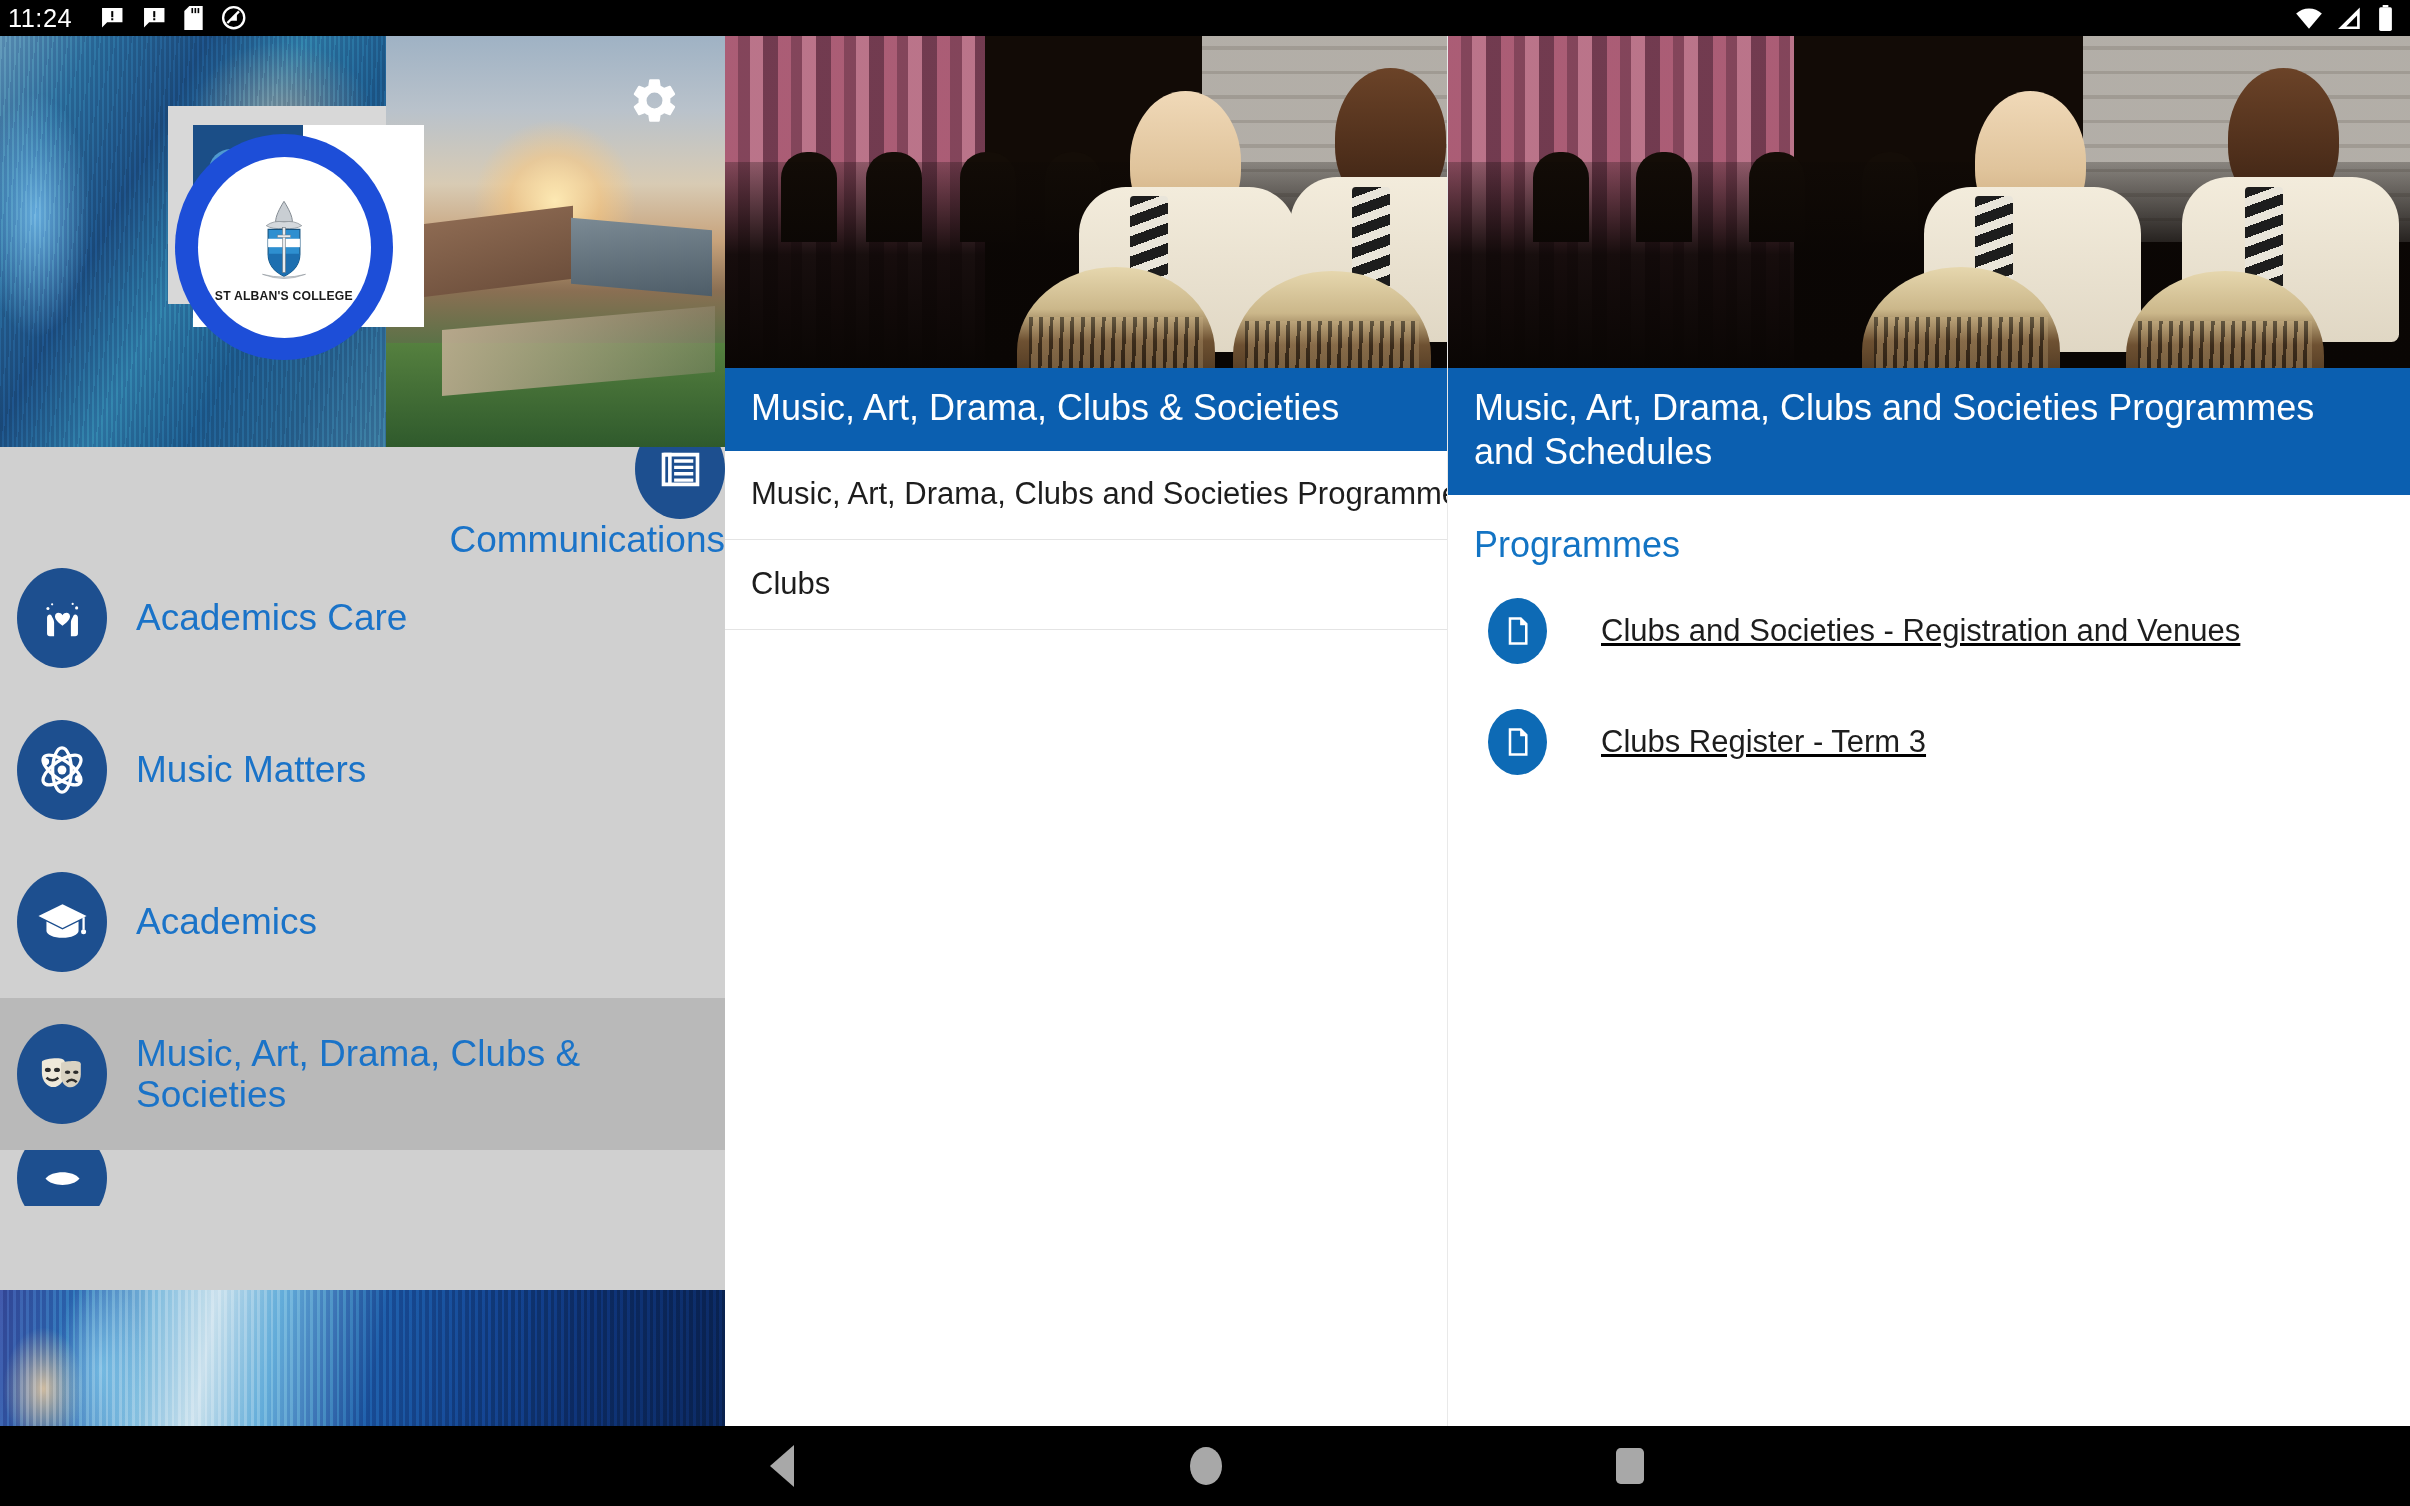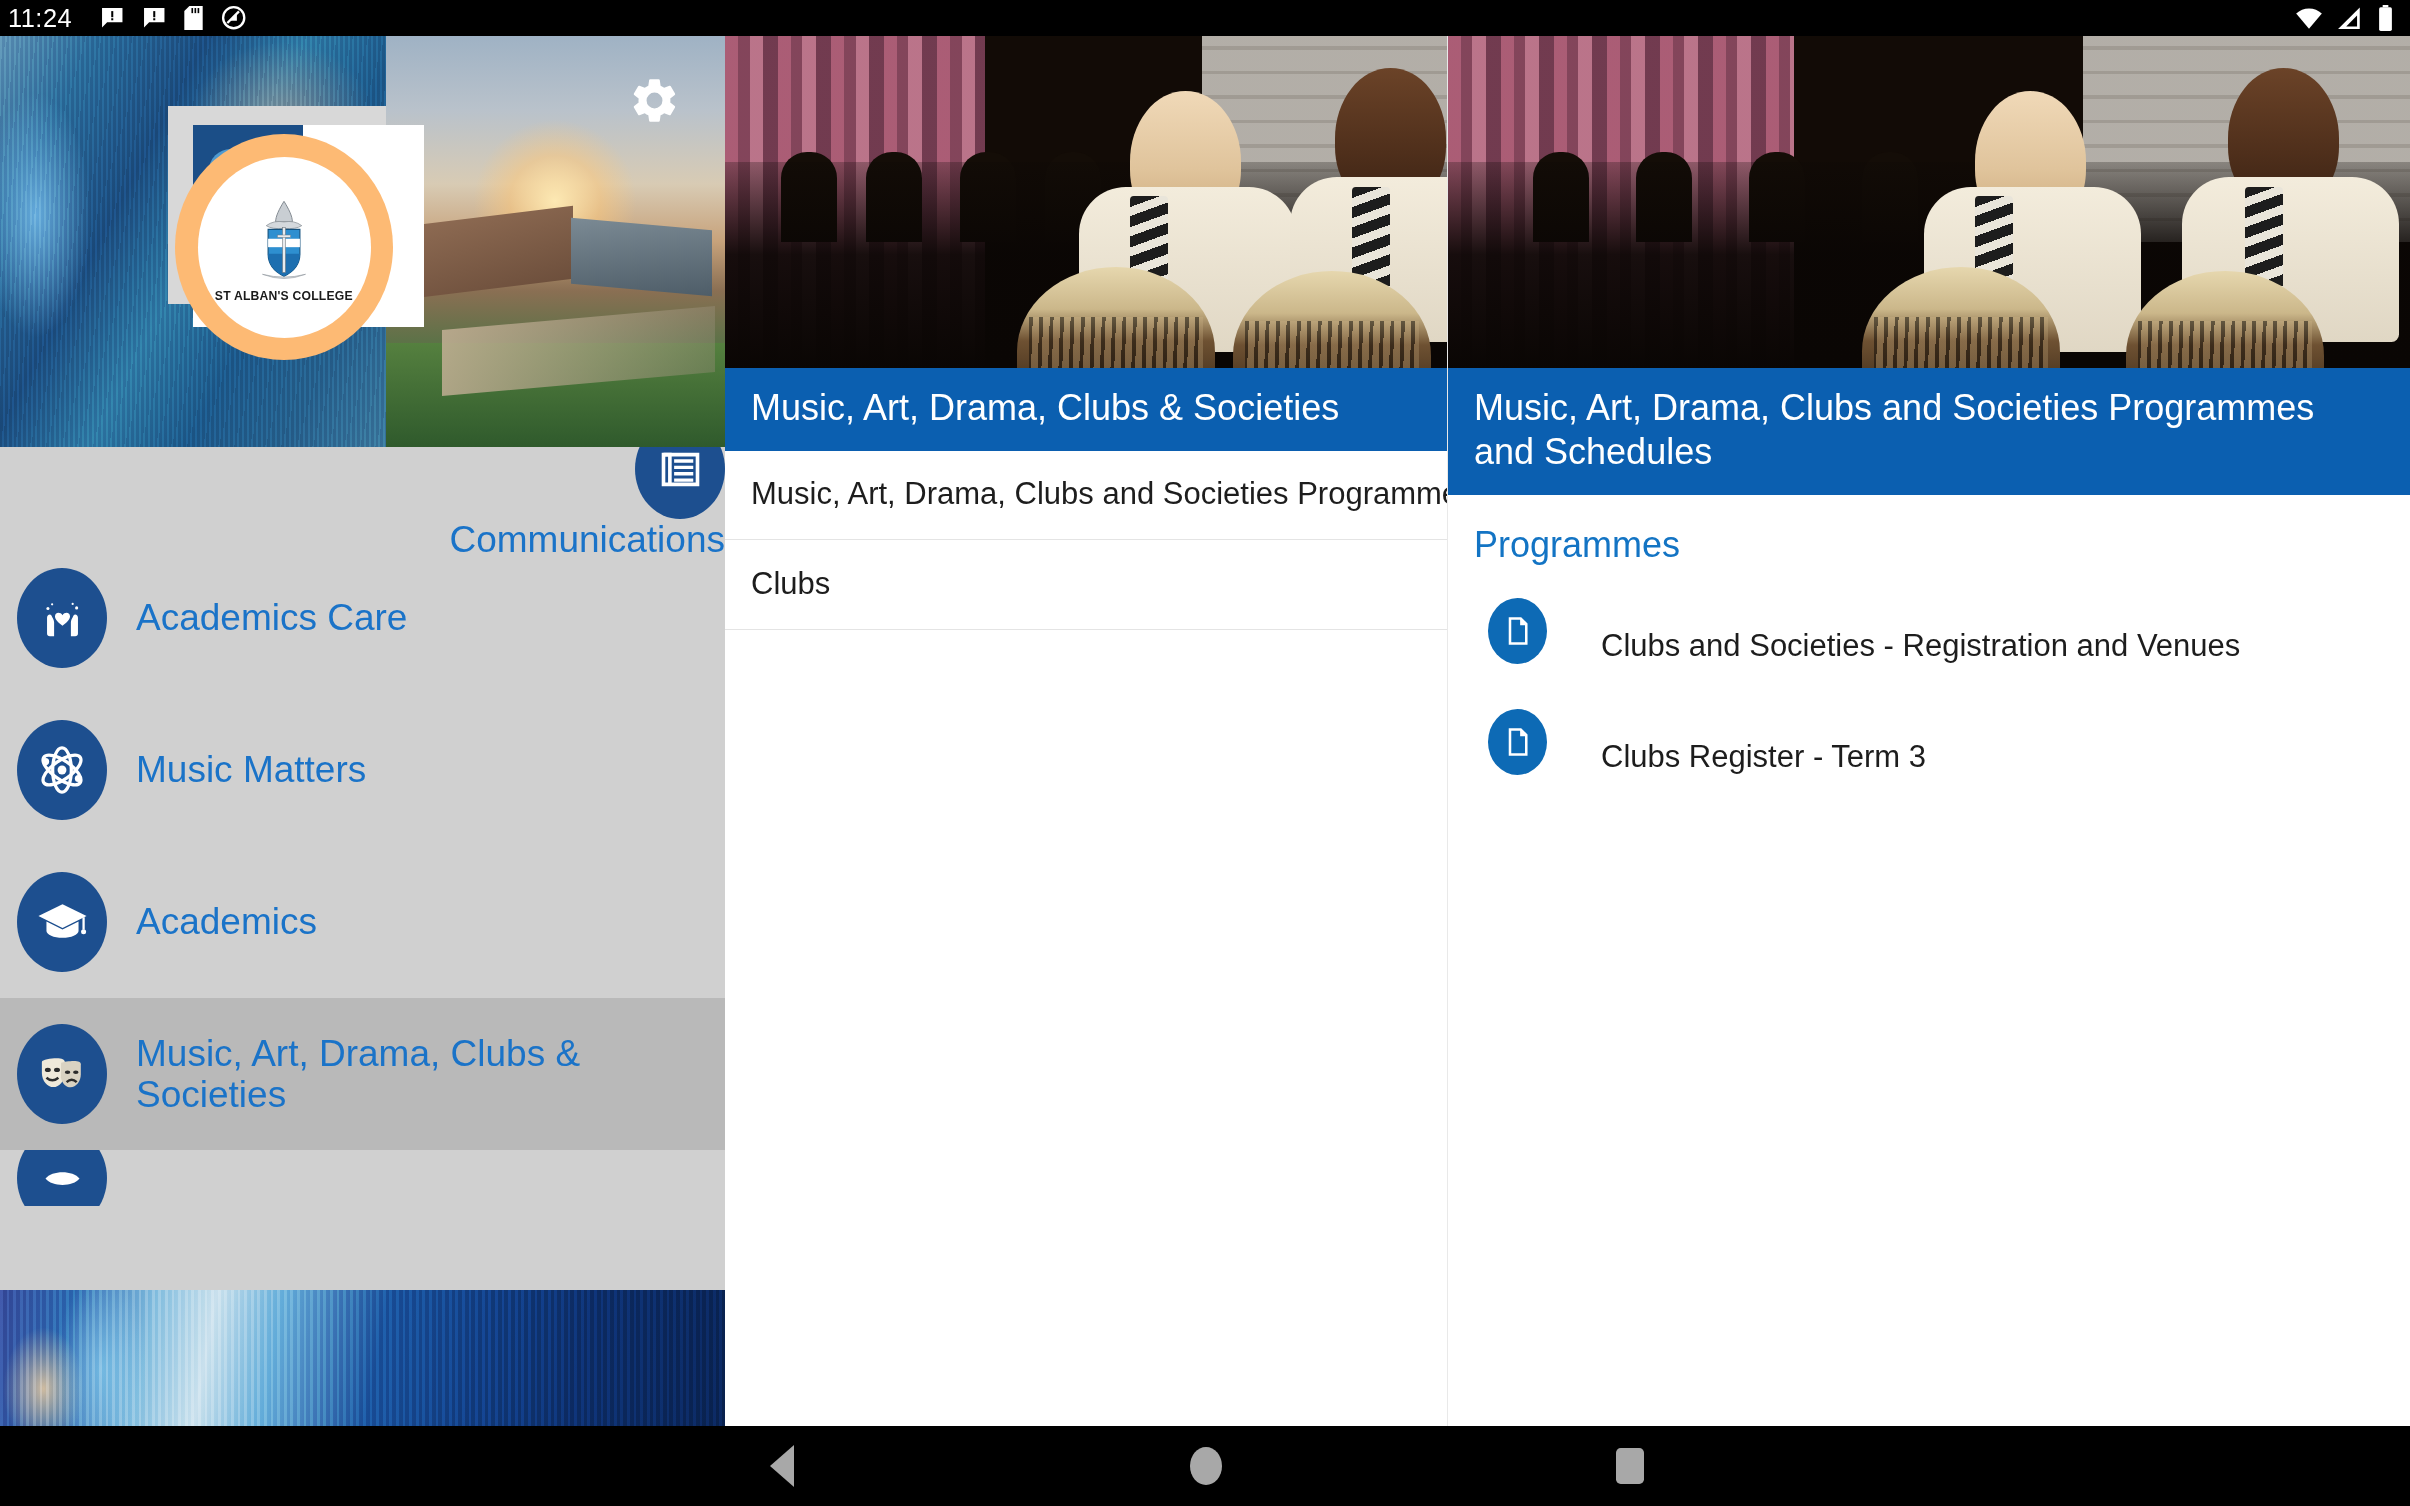--- a/index.html
+++ b/index.html
@@ -98,21 +98,21 @@
     background:#fff;
   }
   .logo-card-blue {
     position:absolute; left:193px; top:89px; width:110px; height:90px;
     background:#1b4e87;
   }
   .logo-dot-a { position:absolute; left:209px; top:113px; width:43px; height:43px; border-radius:50%; background:#4f9ad0; }
   .logo-dot-b { position:absolute; left:259px; top:106px; width:38px; height:38px; border-radius:50%; background:#cfd6dc; }
   .logo-ring {
     position:absolute; left:175px; top:98px; width:218px; height:226px;
-    border-radius:50%; background:#fdba74;
+    border-radius:50%; background:#1d4ed8;
     display:flex; align-items:center; justify-content:center;
   }
   .logo-inner {
     width:173px; height:181px; border-radius:50%; background:#fff;
     display:flex; flex-direction:column; align-items:center; justify-content:center;
   }
   .logo-crest { width:58px; height:87px; margin-top:7.5px; }
   .logo-name {
     font-size:12.7px; font-weight:700; color:#1a1a1a; letter-spacing:0.2px;
     margin-top:2.8px; white-space:nowrap; transform: scaleX(.96);
@@ -228,23 +228,24 @@
     font-size:31px; color:#1d1d1d;
     border-bottom:0.9px solid #e4e4e4;
     white-space:nowrap; overflow:hidden;
     cursor:pointer;
   }
   .doc-section-title {
     color:#1374c4; font-size:36px;
     padding:29px 0 9.4px 26px;
   }
   .doc-row {
-    display:flex; align-items:flex-end;
+    display:flex; align-items:center;
     padding:22.6px 0 22.6px 40px;
     cursor:pointer;
+    text-decoration:underline;
   }
   .doc-icon {
     flex:0 0 auto; width:59px; height:66px; border-radius:50%;
     background:#0d6ab5;
     display:flex; align-items:center; justify-content:center;
   }
   .doc-label { margin-left:54px; font-size:31px; color:#1d1d1d; }
 
   
   .bottom-banner {

